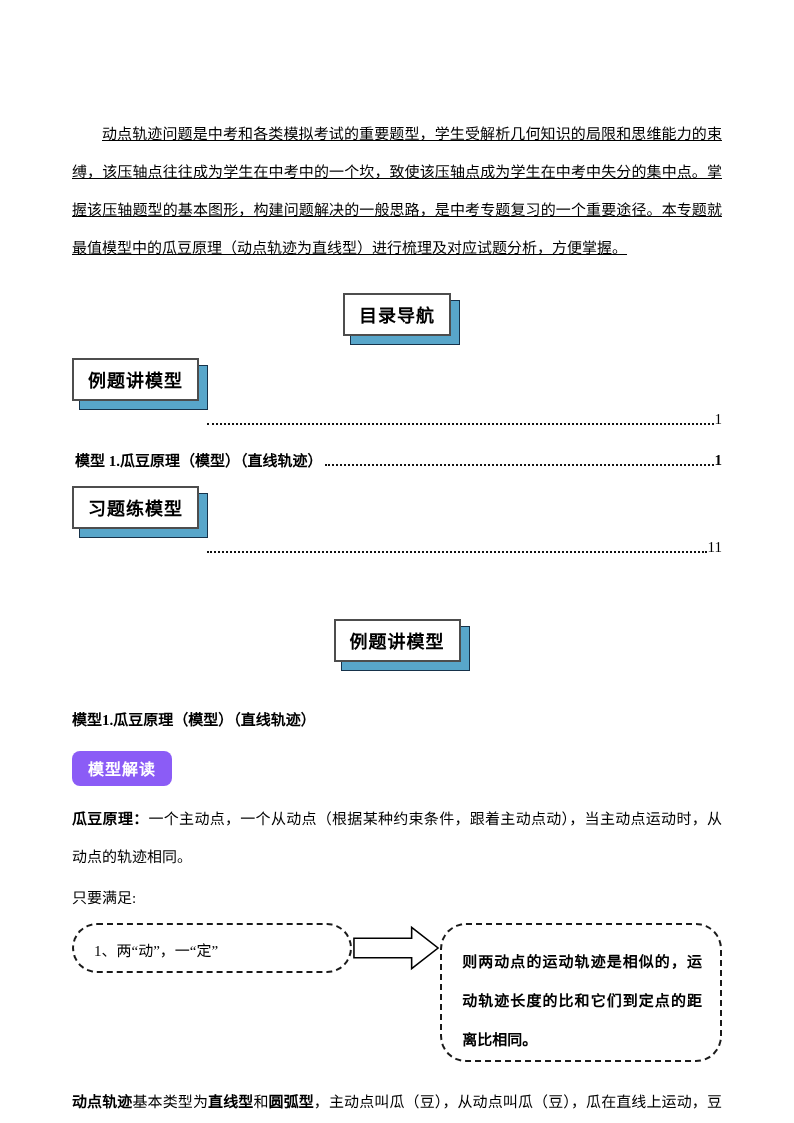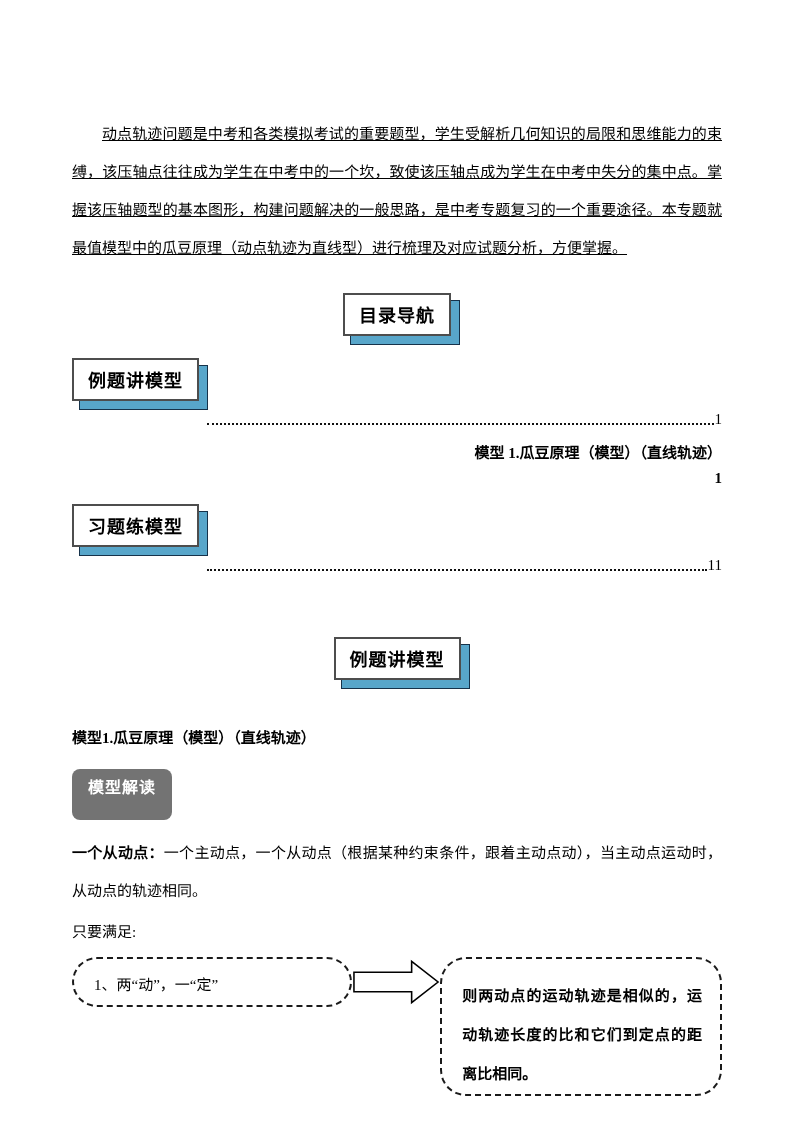--- a/index.html
+++ b/index.html
@@ -69,41 +69,41 @@
   }
   .toc-line.indented { margin-left: 133px; }
   .leader {
     flex: 1;
     border-bottom: 2px dotted #111;
     margin: 0 1px 4px 2px;
     height: 1px;
   }
   .toc-page { font-size: 15px; line-height: 20px; }
   .sec-leader-row { margin-top: 8px; }
-  .toc-entry-row { margin-top: 12px; font-weight: bold; flex-direction: column; }
+  .toc-entry-row { margin-top: 20px; font-weight: bold; }
   .toc-entry-label { white-space: nowrap; padding-left: 3px; }
   .toc-box-row2 { margin-top: 16px; }
 
   
   .section-box-row { margin-top: 62px; }
 
   
   .model-heading {
     margin-top: 46px;
     font-size: 15px;
     font-weight: bold;
   }
   .badge {
     display: inline-block;
     margin-top: 22px;
-    background: #737373;
+    background: #8b5cf6;
     color: #ffffff;
     font-size: 16px;
     font-weight: bold;
-    padding: 5px 16px 22px 16px;
+    padding: 5px 16px 6px 16px;
     border-radius: 8px;
     letter-spacing: 1px;
     font-family: "Liberation Sans", "DejaVu Sans", sans-serif;
   }
   .principle {
     margin-top: 14px;
     font-size: 15px;
     line-height: 38px;
     text-align: justify;
   }
@@ -211,21 +211,21 @@
     </span>
   </div>
 
   
   <div class="model-heading">模型1.瓜豆原理（模型）（直线轨迹）</div>
 
   
   <span class="badge">模型解读</span>
 
   
-  <p class="principle"><span class="lead">一个从动点：</span><span>一个主动点，一个从动点（根据某种约束条件，跟着主动点动），当主动点运动时，从动点的轨迹相同。</span></p>
+  <p class="principle"><span class="lead">瓜豆原理：</span><span>一个主动点，一个从动点（根据某种约束条件，跟着主动点动），当主动点运动时，从动点的轨迹相同。</span></p>
 
   
   <div class="condition-label">只要满足:</div>
 
   
   <div class="diagram">
     <div class="dashed-box left-box">
       <div class="cond-item">1、两“动”，一“定”</div>
     </div>
     <div class="arrow-wrap">

